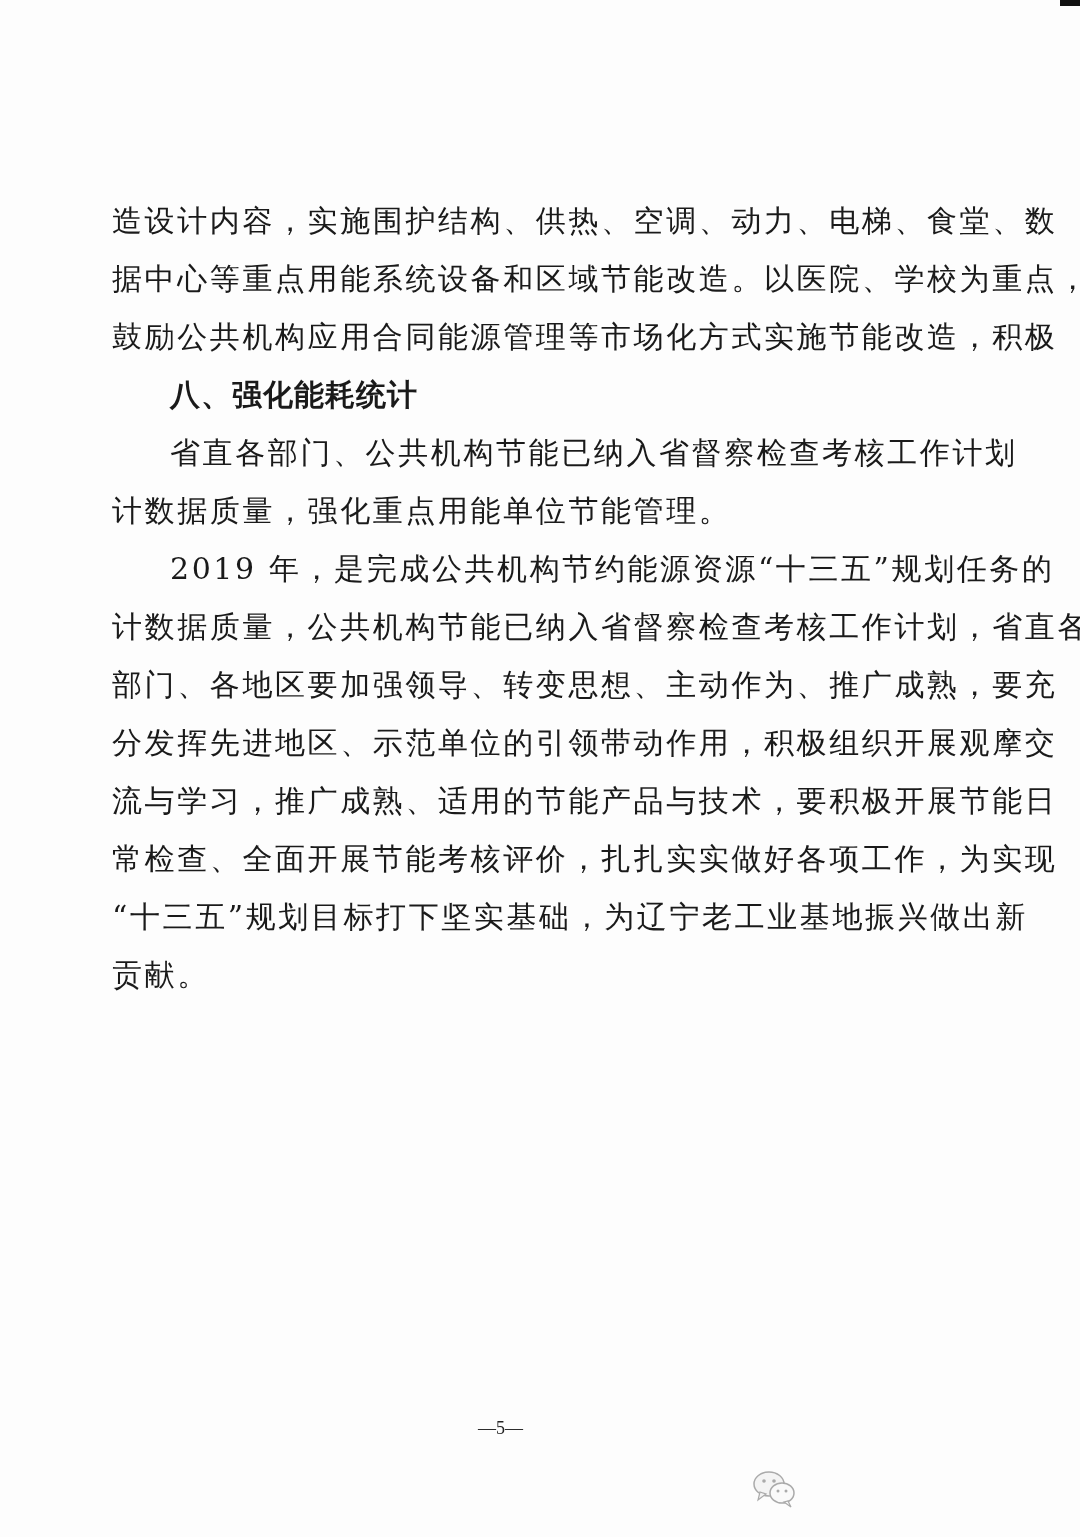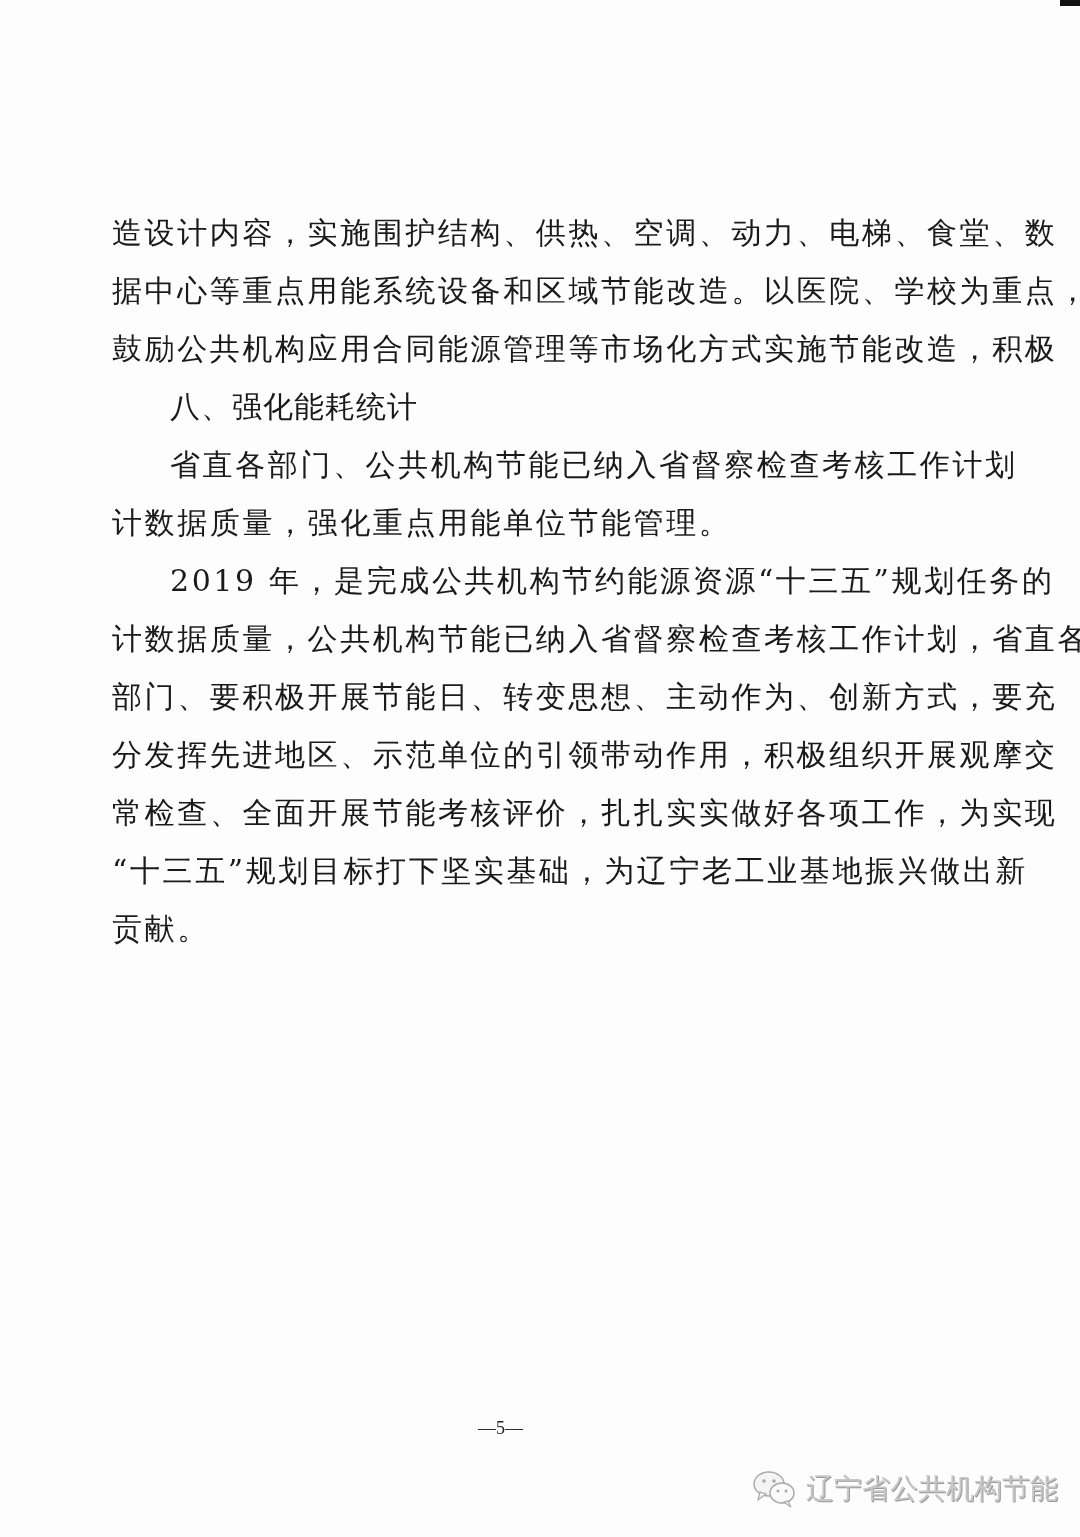--- a/index.html
+++ b/index.html
@@ -19,36 +19,36 @@
       position: absolute;
       top: 0;
       right: 0;
       width: 20px;
       height: 6px;
       background: #111;
     }
     .page {
       position: absolute;
       left: 112px;
-      top: 204px;
+      top: 192px;
       width: 808px;
     }
     .line {
       font-size: 30px;
       line-height: 58px;
       height: 58px;
       letter-spacing: 2.6px;
       white-space: nowrap;
     }
     .indent {
       padding-left: 58px;
     }
     .heading {
       font-family: "DejaVu Sans", "Liberation Sans", sans-serif;
-      font-weight: normal;
+      font-weight: bold;
       letter-spacing: 1px;
     }
     .page-number {
       position: absolute;
       top: 1418px;
       left: 478px;
       font-size: 18px;
       font-family: "Liberation Serif", serif;
       color: #222;
     }
@@ -85,22 +85,23 @@
   <div class="line indent heading">八、强化能耗统计</div>
 
   <div>
     <div class="line indent">省直各部门、公共机构节能已纳入省督察检查考核工作计划</div>
     <div class="line">计数据质量，强化重点用能单位节能管理。</div>
   </div>
 
   <div>
     <div class="line indent">2019 年，是完成公共机构节约能源资源“十三五”规划任务的</div>
     <div class="line">计数据质量，公共机构节能已纳入省督察检查考核工作计划，省直各</div>
-    <div class="line">部门、要积极开展节能日、转变思想、主动作为、创新方式，要充</div>
+    <div class="line">部门、各地区要加强领导、转变思想、主动作为、推广成熟，要充</div>
     <div class="line">分发挥先进地区、示范单位的引领带动作用，积极组织开展观摩交</div>
+    <div class="line">流与学习，推广成熟、适用的节能产品与技术，要积极开展节能日</div>
     <div class="line">常检查、全面开展节能考核评价，扎扎实实做好各项工作，为实现</div>
     <div class="line">“十三五”规划目标打下坚实基础，为辽宁老工业基地振兴做出新</div>
     <div class="line">贡献。</div>
   </div>
 </div>
 
 <div class="page-number">—5—</div>
 
 <div class="watermark">
   <span class="wechat-icon">
@@ -108,14 +109,13 @@
       <ellipse cx="17" cy="14" rx="15" ry="12" fill="#f4f4f4" stroke="#aaa" stroke-width="1.5"></ellipse>
       <polygon points="8,22 6,30 14,24" fill="#f4f4f4" stroke="#aaa" stroke-width="1.2"></polygon>
       <circle cx="12" cy="11" r="1.8" fill="#aaa"></circle>
       <circle cx="22" cy="11" r="1.8" fill="#aaa"></circle>
       <ellipse cx="30" cy="23" rx="12" ry="10" fill="#fafafa" stroke="#aaa" stroke-width="1.5"></ellipse>
       <polygon points="36,31 39,37 32,32" fill="#fafafa" stroke="#aaa" stroke-width="1.2"></polygon>
       <circle cx="26" cy="21" r="1.5" fill="#aaa"></circle>
       <circle cx="34" cy="21" r="1.5" fill="#aaa"></circle>
     </svg>
   </span>
-  <span>辽宁省公共机构节能</span>
 </div>
 
 </body></html>

